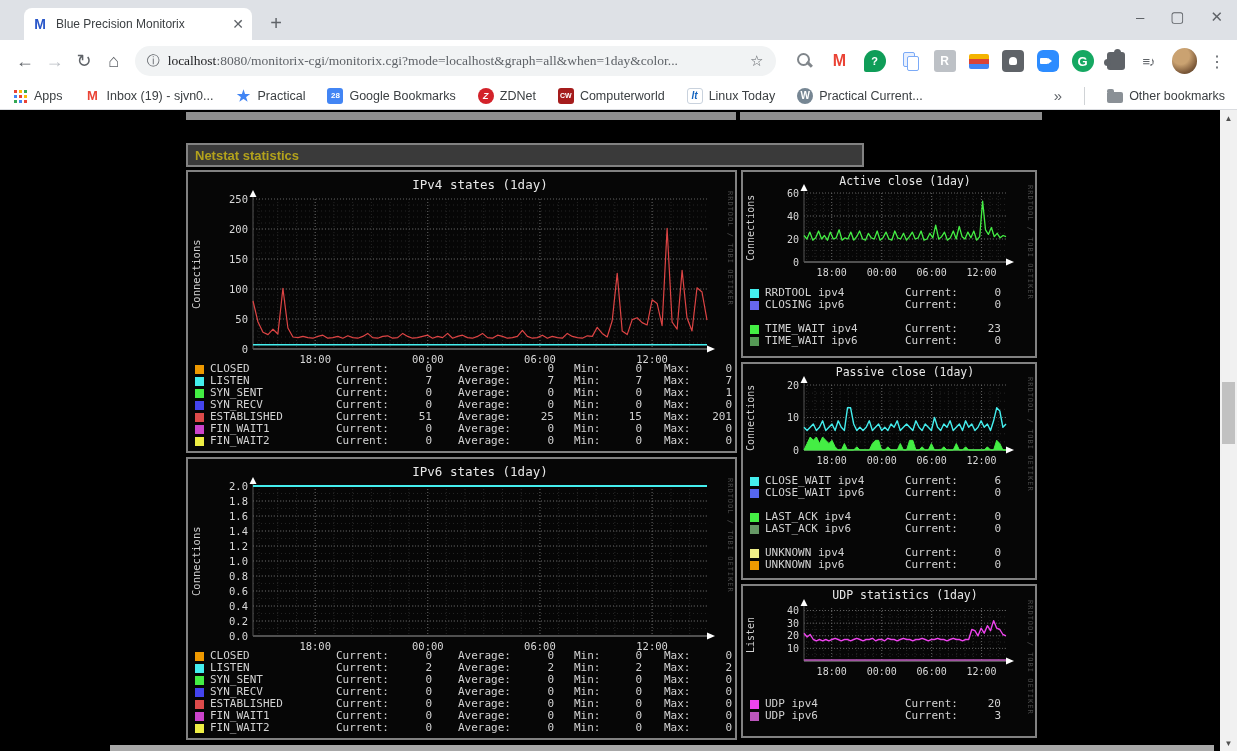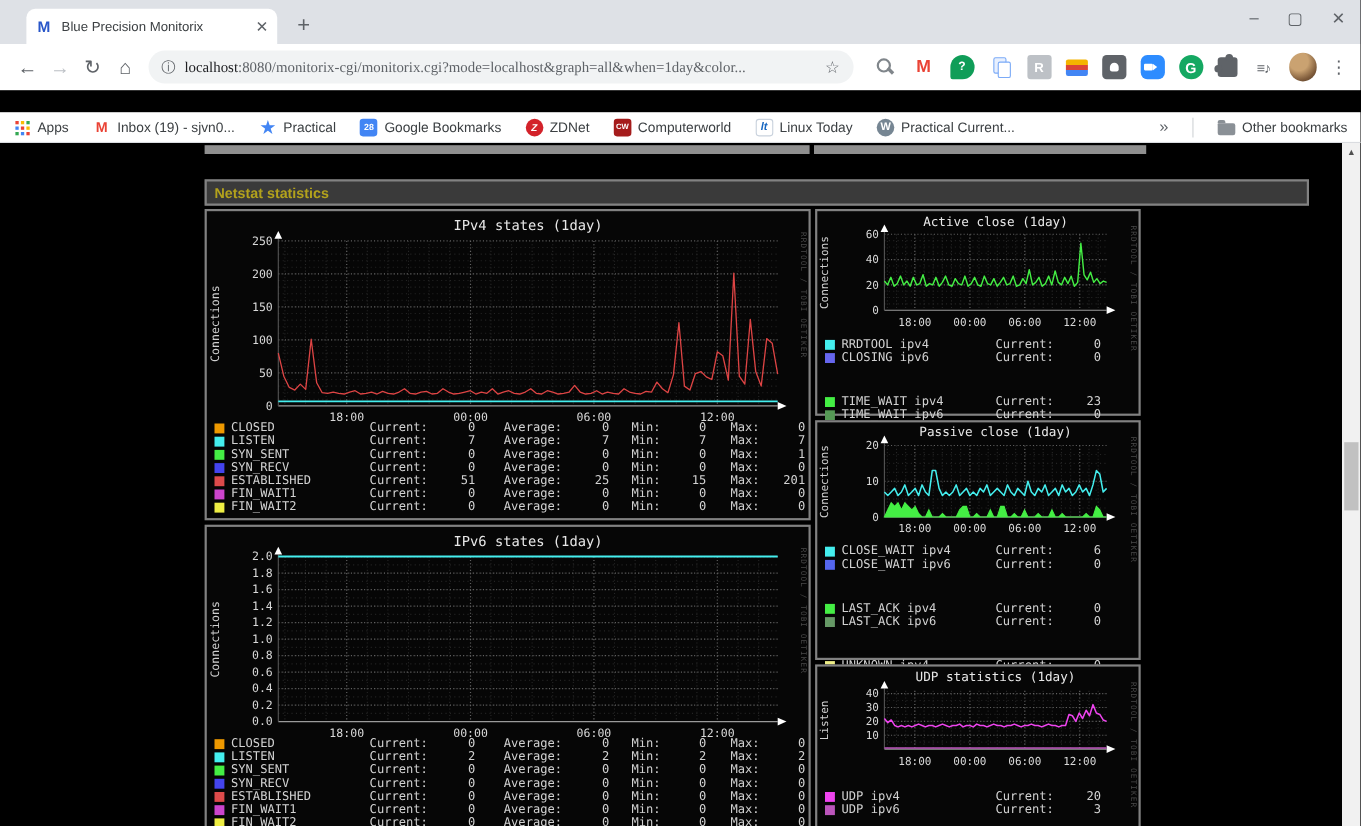--- a/index.html
+++ b/index.html
@@ -56,21 +56,21 @@
         background:#5f6368; top:-3px; left:7px; }
   .xi-extensions-puzzle-icon::after { content:""; position:absolute; width:7px; height:7px; border-radius:50%;
         background:#5f6368; left:-3px; top:7px; }
   .xi-playlist-icon { color:#5f6368; font-size:13px; letter-spacing:-1px; font-weight:700; }
   .avatar { width:26px; height:26px; border-radius:50%; margin-left:12px;
         background:radial-gradient(circle at 35% 30%, #caa271 0 35%, #7d5a3a 70%, #4a3522 100%); }
   .kebab { margin-left:10px; color:#5f6368; font-size:16px; width:20px; text-align:center; }
 
   
   .bookmarksbar { height:28px; background:#fff; display:flex; align-items:center; padding:0 12px;
-                  gap:22px; border-bottom:1px solid #dadce0;margin-top:20px; }
+                  gap:22px; border-bottom:1px solid #dadce0; }
   .bm { display:flex; align-items:center; gap:6px; font-size:12.5px; color:#3c4043; white-space:nowrap; }
   .bi { width:16px; height:16px; border-radius:3px; display:flex; align-items:center; justify-content:center;
         font:700 9px "Liberation Sans",sans-serif; flex:none; position:relative; }
   .bi-apps-grid-icon::before { content:""; position:absolute; left:2px; top:2px; width:3px; height:3px;
         background:#ea4335; box-shadow:5px 0 #fbbc05,10px 0 #34a853,0 5px #4285f4,5px 5px #ea4335,
         10px 5px #fbbc05,0 10px #34a853,5px 10px #4285f4,10px 10px #ea4335; }
   .bi-gmail-icon { color:#ea4335; font-size:13px; }
   .bi-star-icon { color:#4285f4; font-size:15px; }
   .bi-calendar-icon { background:#4285f4; color:#fff; font-size:8px; }
   .bi-zdnet-icon { background:#d3222a; border-radius:50%; color:#fff; font-style:italic; }
@@ -79,32 +79,32 @@
   .bi-wordpress-icon { background:#768693; border-radius:50%; color:#fff; font-size:10px; }
   .bm-chevron { margin-left:auto; color:#5f6368; font-size:15px; }
   .bm-divider { width:1px; height:18px; background:#d0d3d6; }
   .bi-folder-icon { width:16px; height:11px; background:#8a9096; border-radius:1px 2px 2px 2px; margin-top:3px; }
   .bi-folder-icon::before { content:""; position:absolute; left:0; top:-3px; width:7px; height:3px;
         background:#8a9096; border-radius:2px 2px 0 0; }
 
   
   .content { position:relative; width:1237px; height:641px; background:#000; overflow:hidden; }
   .remnant { position:absolute; height:8px; background:#8f8f8f; }
-  .section-title { position:absolute; left:186px; top:33px; width:1004px; height:24px; background:#3a3a3a;
+  .section-title { position:absolute; left:186px; top:33px; width:678px; height:24px; background:#3a3a3a;
         border:2px solid #828282; display:flex; align-items:center; padding-left:7px;
         font:700 13px "Liberation Sans",sans-serif; color:#b3a21c; }
   .graphbox { position:absolute; border:2px solid #818181; background:#060606; }
   .g-inner { position:relative; width:100%; height:100%; }
   .g-ylabel { position:absolute; display:flex; justify-content:center; writing-mode:vertical-rl;
         transform:rotate(180deg); font:10.5px "DejaVu Sans Mono",monospace; color:#d0d0d0; }
   .g-wm { position:absolute; right:1px; writing-mode:vertical-rl; font:7px "DejaVu Sans Mono",monospace;
         color:#4a4a4a; letter-spacing:1px; overflow:hidden; }
   .legend { position:absolute; left:7px; right:3px; font:11px "DejaVu Sans Mono",monospace; color:#d2d2d2; }
   .lrow { display:flex; align-items:center; height:12px; line-height:12px; }
-  .lrow.gap { margin-top:28px; }
+  .lrow.gap { margin-top:12px; }
   .sw { width:9px; height:9px; margin-right:6px; flex:none; }
   .lname { overflow:hidden; white-space:nowrap; }
   .lname.big { width:126px; } .lname.small { width:140px; }
   .slabel { white-space:nowrap; }
   .sval { text-align:right; white-space:nowrap; }
   .next-strip { position:absolute; left:110px; top:635px; width:1104px; height:6px; background:#a8a8a8; }
 
   
   .scrollbar { position:absolute; right:0; top:0; width:17px; height:641px; background:#f1f1f1; }
   .sb-arrow { position:absolute; left:0; width:17px; height:16px; display:flex; align-items:center;

